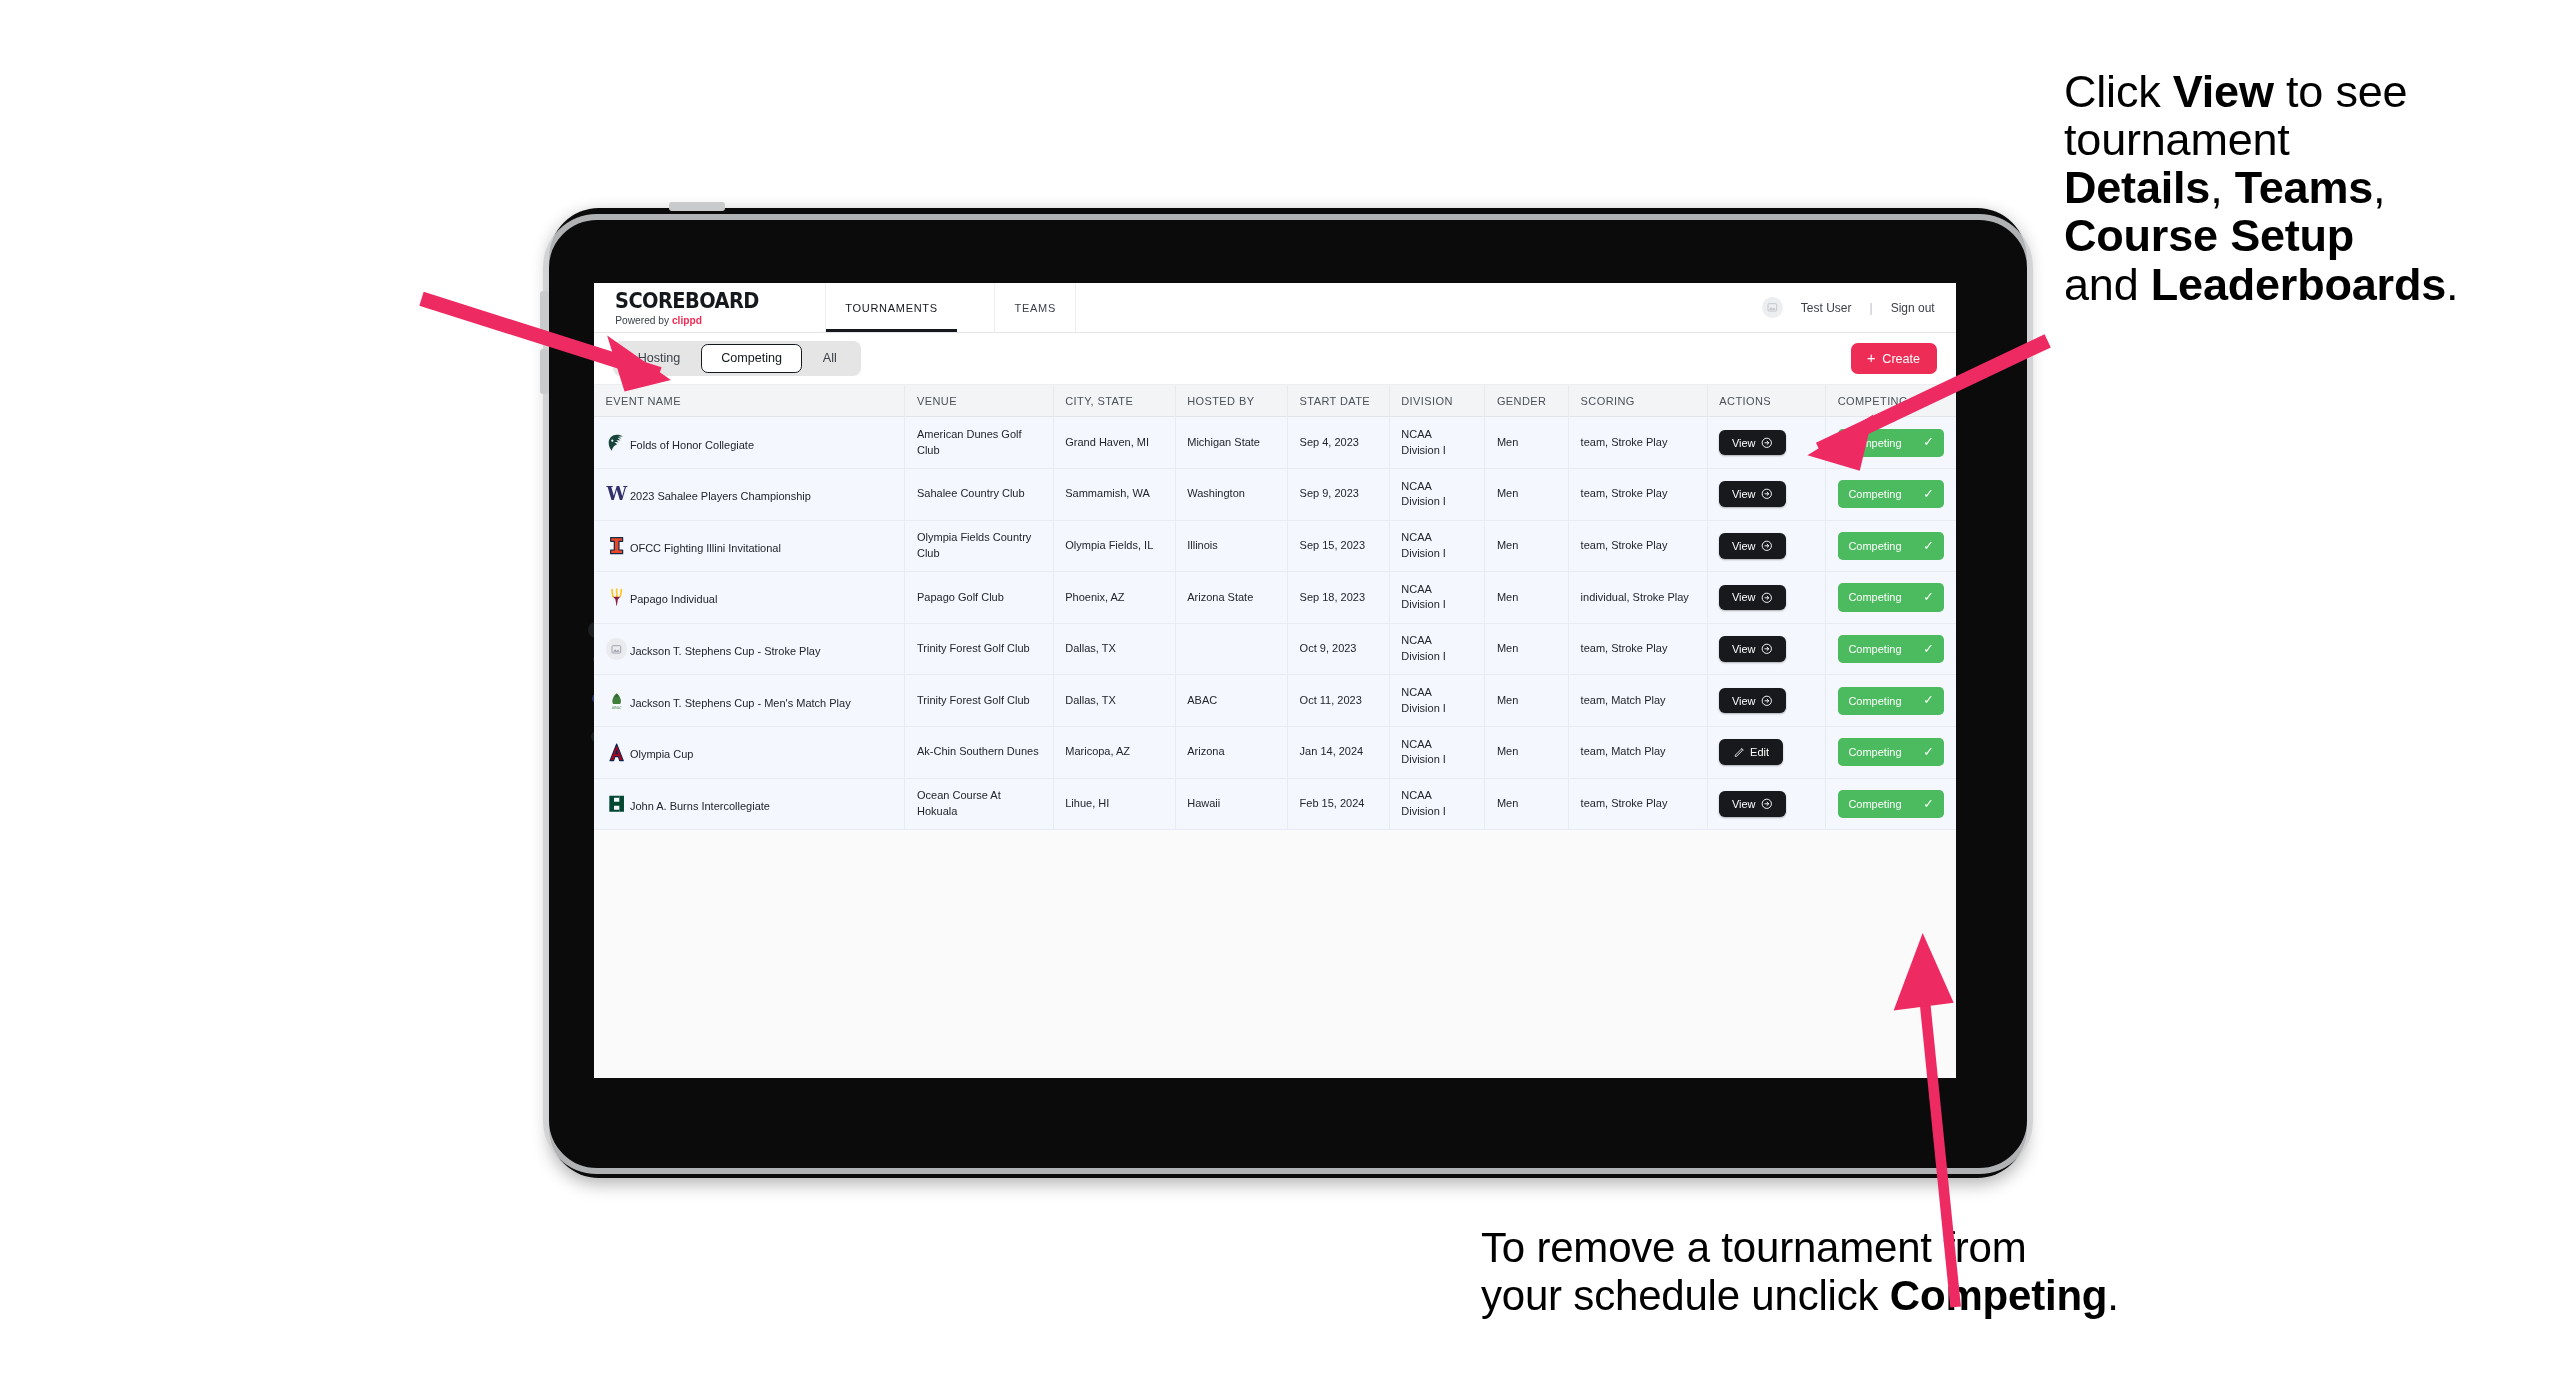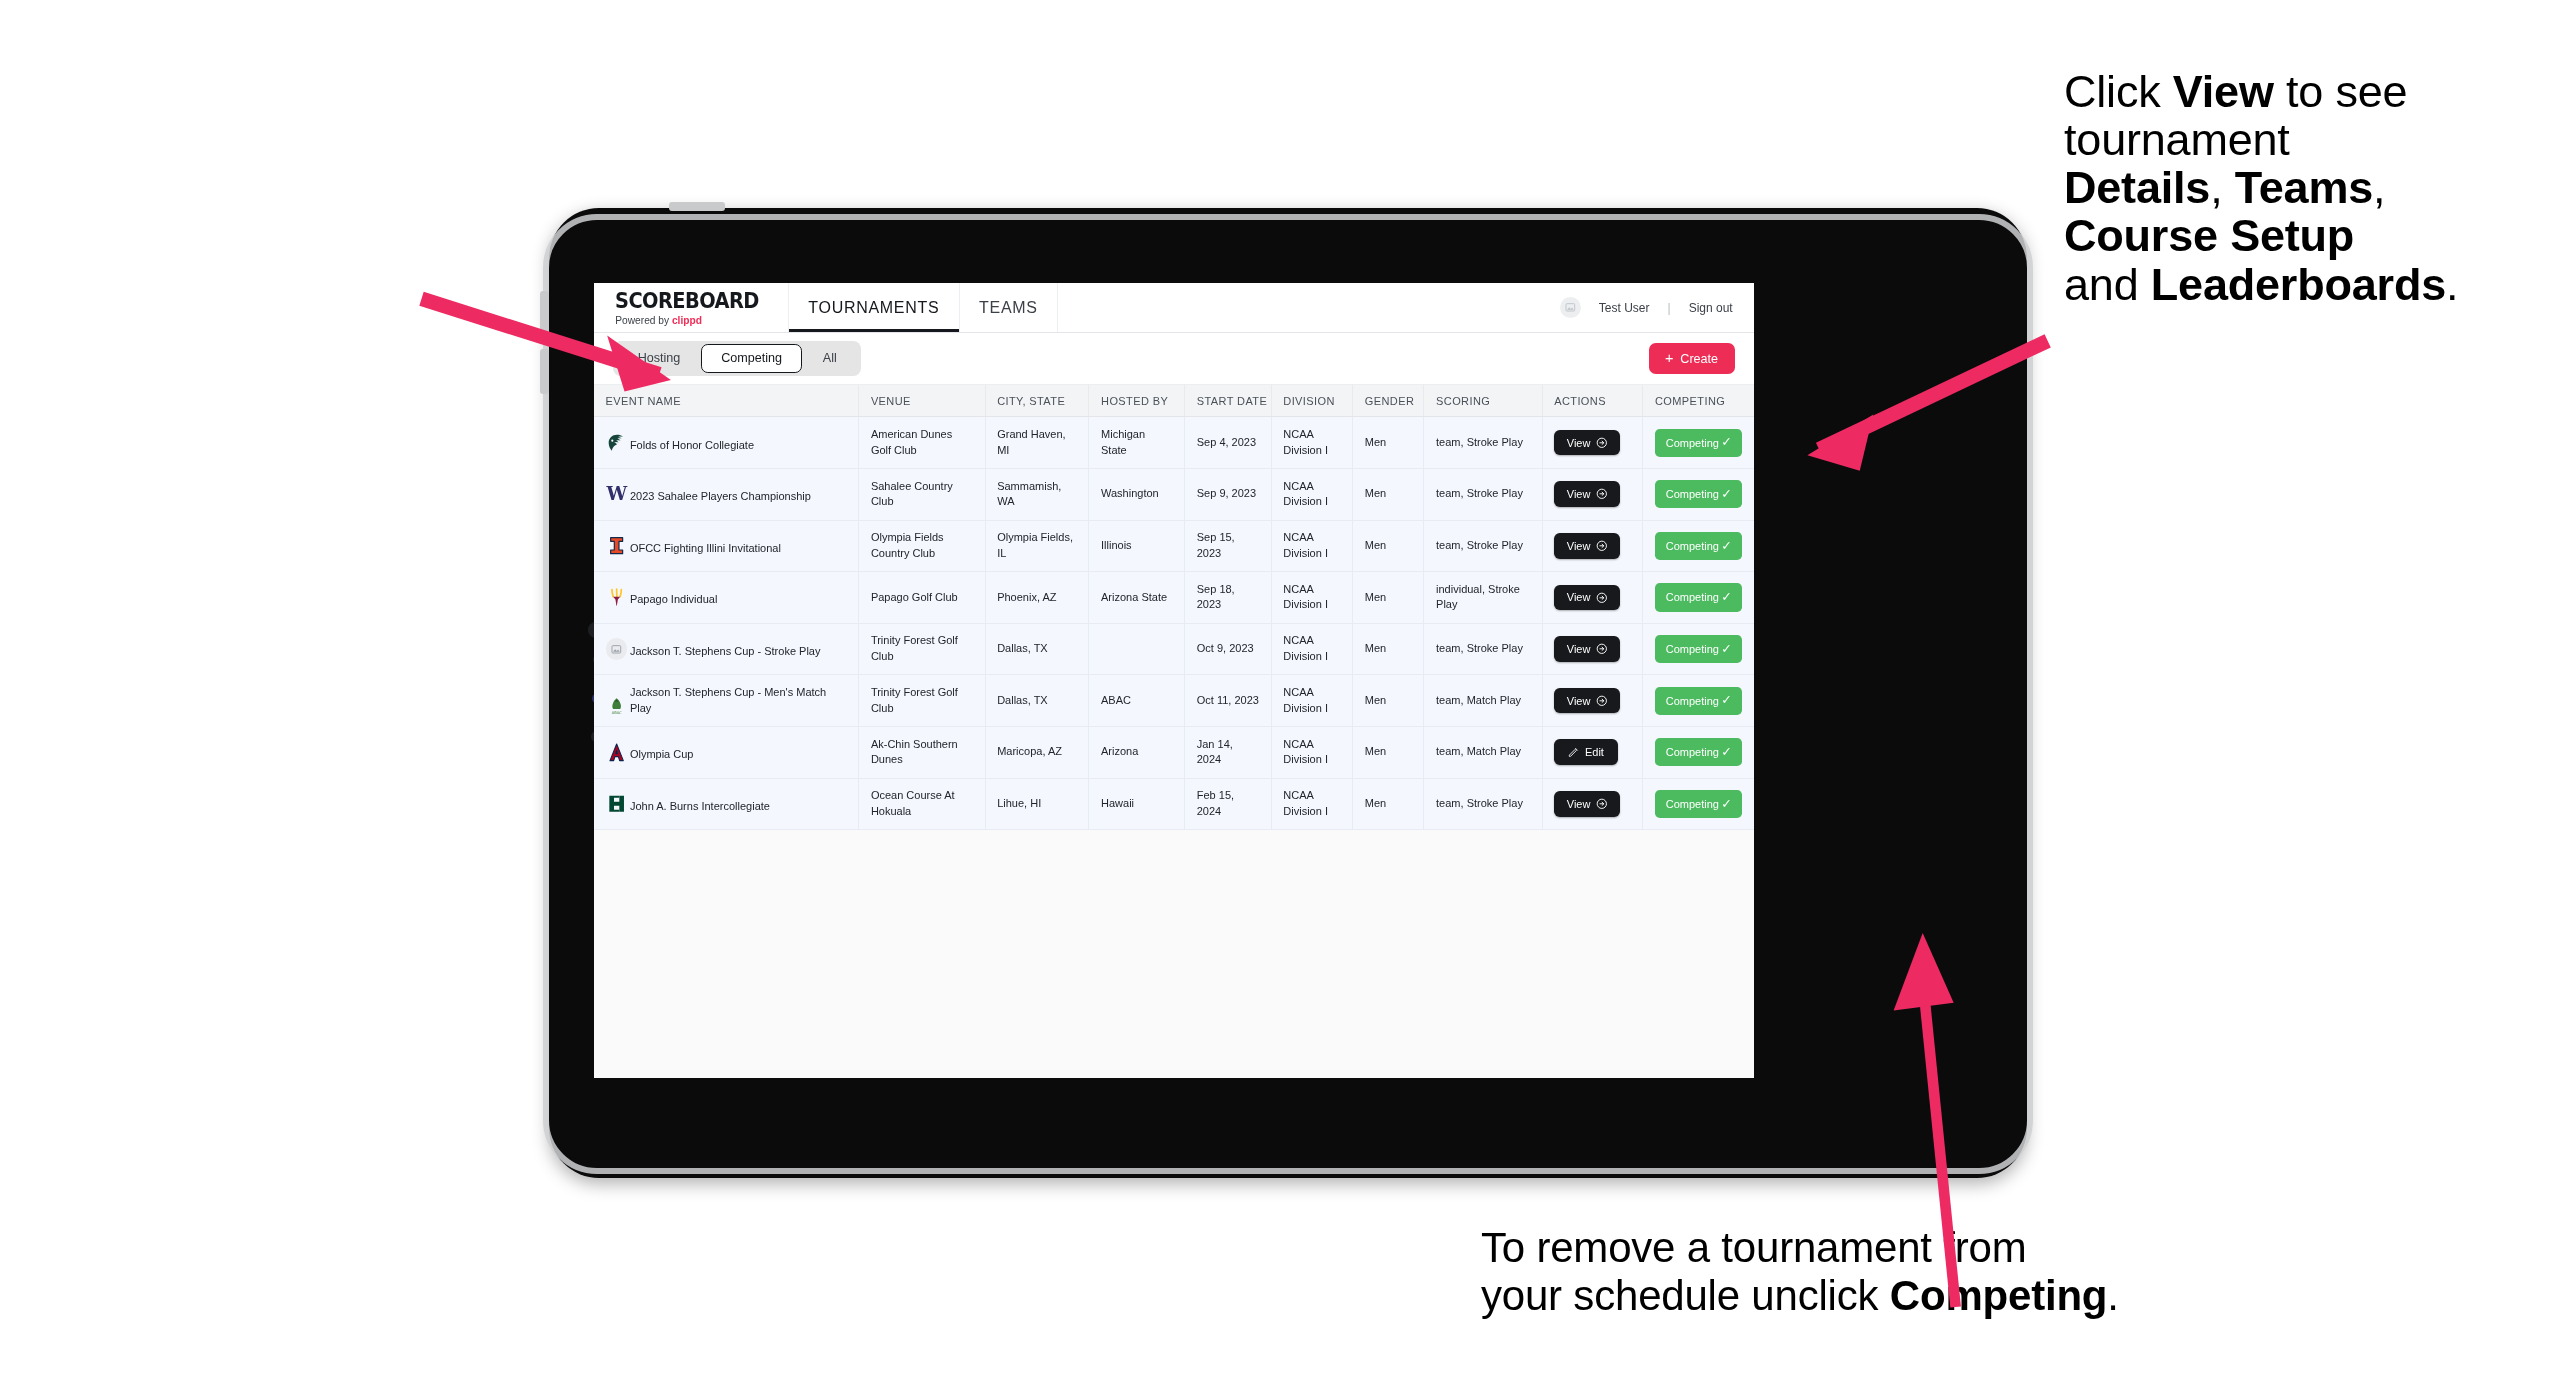--- a/index.html
+++ b/index.html
@@ -43,21 +43,21 @@
   }
   .tablet-btn {
     position: absolute; background: #c9cacc; border-radius: 2.9px;
   }
   .cam-dot { position: absolute; border-radius: 50%; background: #1d1f22; }
 
   
   .screen {
     position: absolute;
     left: 594px; top: 283px;
-    width: 1160px; height: 795px;
+    width: 1362px; height: 795px;
     background: #fafafa;
     overflow: hidden;
   }
 
   
   .app-header {
     display: flex; align-items: stretch;
     height: 50px; background: #fff;
     border-bottom: 1px solid #e3e5e8;
   }
@@ -68,22 +68,22 @@
     color: #15181c; line-height: 1;
     transform: scaleX(0.95);
     transform-origin: left center;
   }
   .brand-sub { font-size: 10.2px; color: #3c4148; margin-top: 2.9px; }
   .brand-sub .clippd { color: #ef2d56; font-weight: 700; }
 
   .nav-tabs { display: flex; align-items: stretch; }
   .nav-tab {
     display: flex; align-items: center; padding: 0 19.4px;
-    font-size: 16px; letter-spacing: 0.7px; color: #3c4148;
-    border-left: 1px solid #eceef0; cursor: pointer;
+    font-size: 11px; letter-spacing: 0.7px; color: #3c4148;
+    border-left: 1px solid #eceef0; cursor: pointer; margin-left: 37px;
   }
   .nav-tab.active { color: #15181c; box-shadow: inset 0 -2.9px 0 0 #15181c; }
   .nav-tab:last-child { border-right: 1px solid #eceef0; }
 
   .header-spacer { flex: 1; }
   .header-user { display: flex; align-items: center; gap: 18px; padding-right: 21.3px; font-size: 12px; color: #3c4148; }
   .avatar {
     width: 21.3px; height: 21.3px; border-radius: 50%;
     background: #eceef0; display: flex; align-items: center; justify-content: center;
   }

